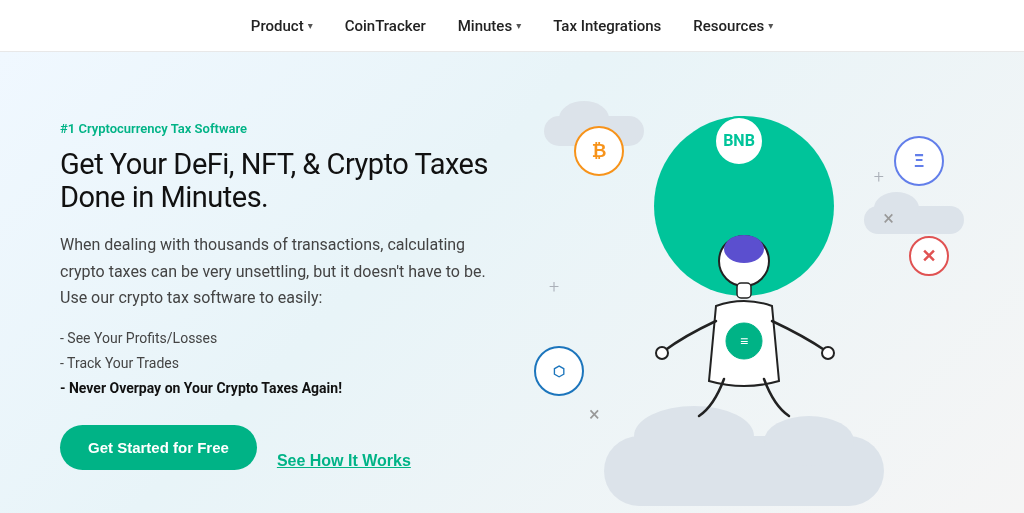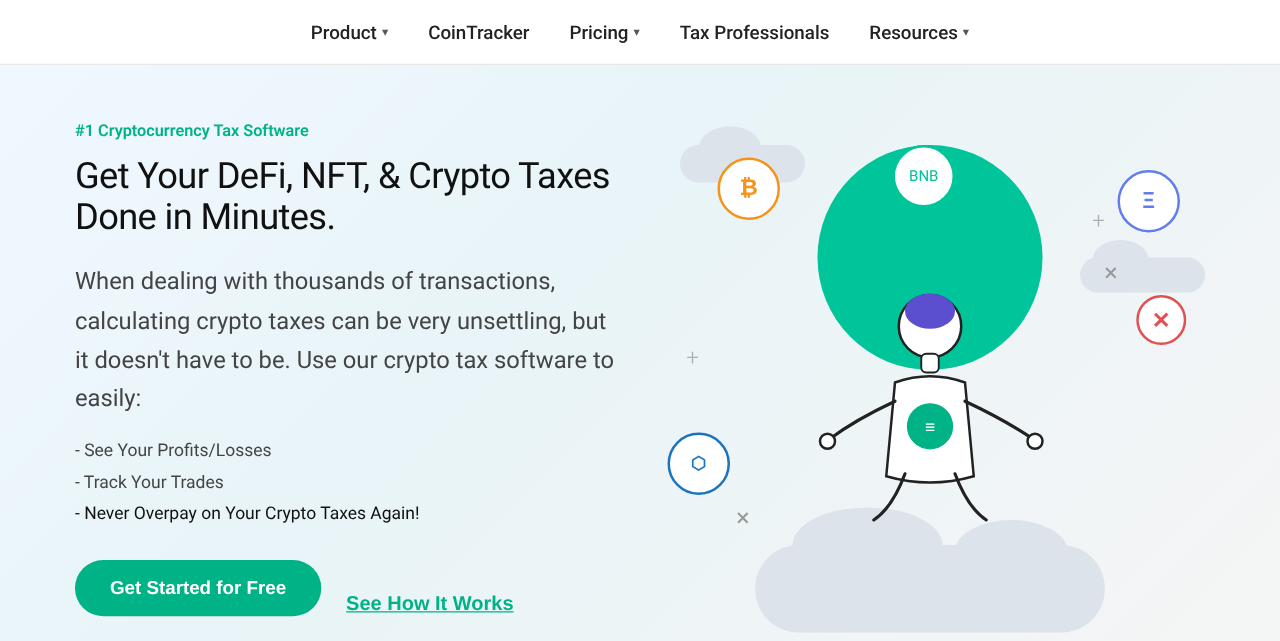--- a/index.html
+++ b/index.html
@@ -67,36 +67,36 @@
     .hero-title {
       font-size: 29px;
       font-weight: 400;
       color: #111;
       line-height: 1.15;
       margin-bottom: 18px;
       letter-spacing: -0.5px;
     }
 
     .hero-desc {
-      font-size: 19px;
+      font-size: 16px;
       color: #444;
       line-height: 1.65;
       margin-bottom: 14px;
       max-width: 440px;
     }
 
     .feature-list {
       font-size: 14px;
       color: #444;
       line-height: 1.8;
       margin-bottom: 24px;
     }
 
     .feature-list .bold {
-      font-weight: 400;
+      font-weight: 700;
       color: #111;
     }
 
     .cta-row {
       display: flex;
       align-items: flex-end;
       gap: 20px;
     }
 
     .btn-primary {
@@ -326,25 +326,25 @@
 
   <nav style="display:flex; gap:32px; align-items:flex-start;">
     <div class="nav-item">
       <span>Product</span>
       <span class="chevron">▾</span>
     </div>
     <div class="nav-item">
       <span>CoinTracker</span>
     </div>
     <div class="nav-item">
-      <span>Pricing</span>
+      <span>Minutes</span>
       <span class="chevron">▾</span>
     </div>
     <div class="nav-item">
-      <span>Tax Professionals</span>
+      <span>Tax Integrations</span>
     </div>
     <div class="nav-item">
       <span>Resources</span>
       <span class="chevron">▾</span>
     </div>
   </nav>
 </header>
 
 <main class="hero">
 
@@ -368,21 +368,21 @@
 
   <div class="hero-right">
 
     <div class="cloud-small-tl"></div>
     <div class="cloud-small-r"></div>
     <div class="cloud-bottom"></div>
 
     <div class="green-circle"></div>
 
     <div class="coin coin-btc">₿</div>
-    <div class="coin coin-bnb" style="font-size:12px; font-weight:400;">BNB</div>
+    <div class="coin coin-bnb" style="font-size:16px; font-weight:700;">BNB</div>
     <div class="coin coin-eth">Ξ</div>
     <div class="coin coin-dash" style="font-size:14px;">⬡</div>
 
     <svg class="person-svg" width="200" height="230" viewBox="0 0 200 230" fill="none" xmlns="http://www.w3.org/2000/svg">
 
       <circle cx="100" cy="40" r="25" fill="#fff" stroke="#222" stroke-width="2"></circle>
 
       <ellipse cx="100" cy="28" rx="20" ry="14" fill="#5b4fcf"></ellipse>
 
       <path d="M72 85 Q100 75 128 85 L135 160 Q100 170 65 160 Z" fill="#fff" stroke="#222" stroke-width="2"></path>

